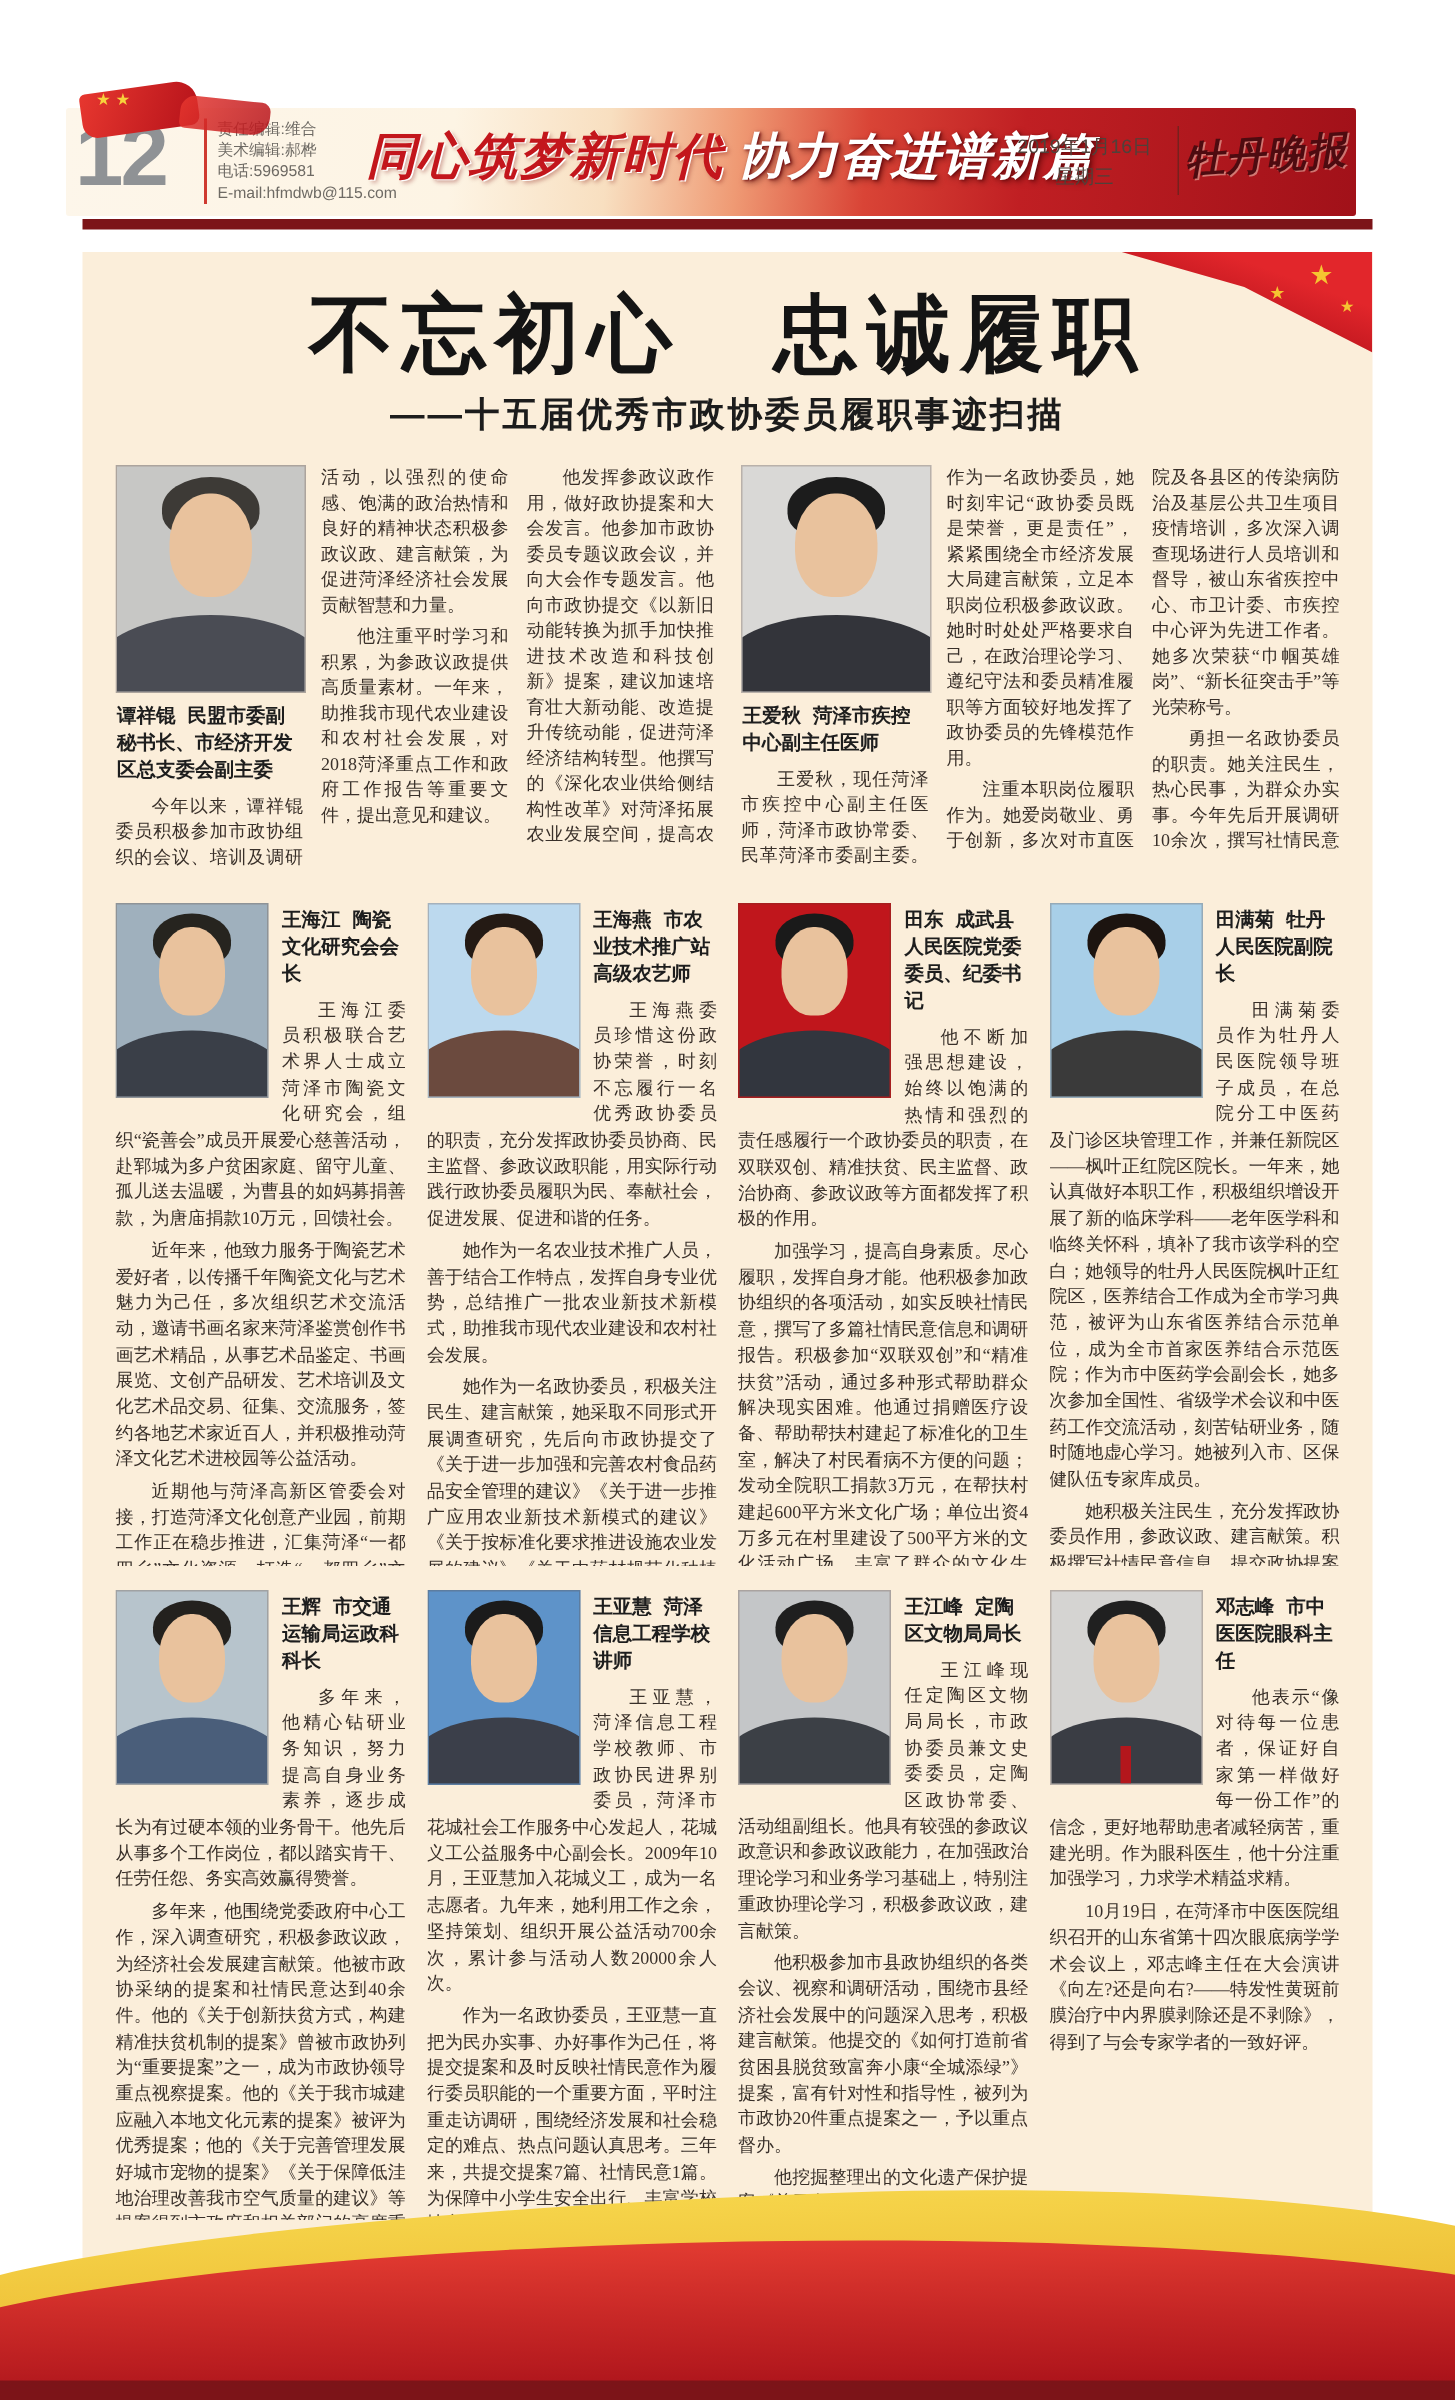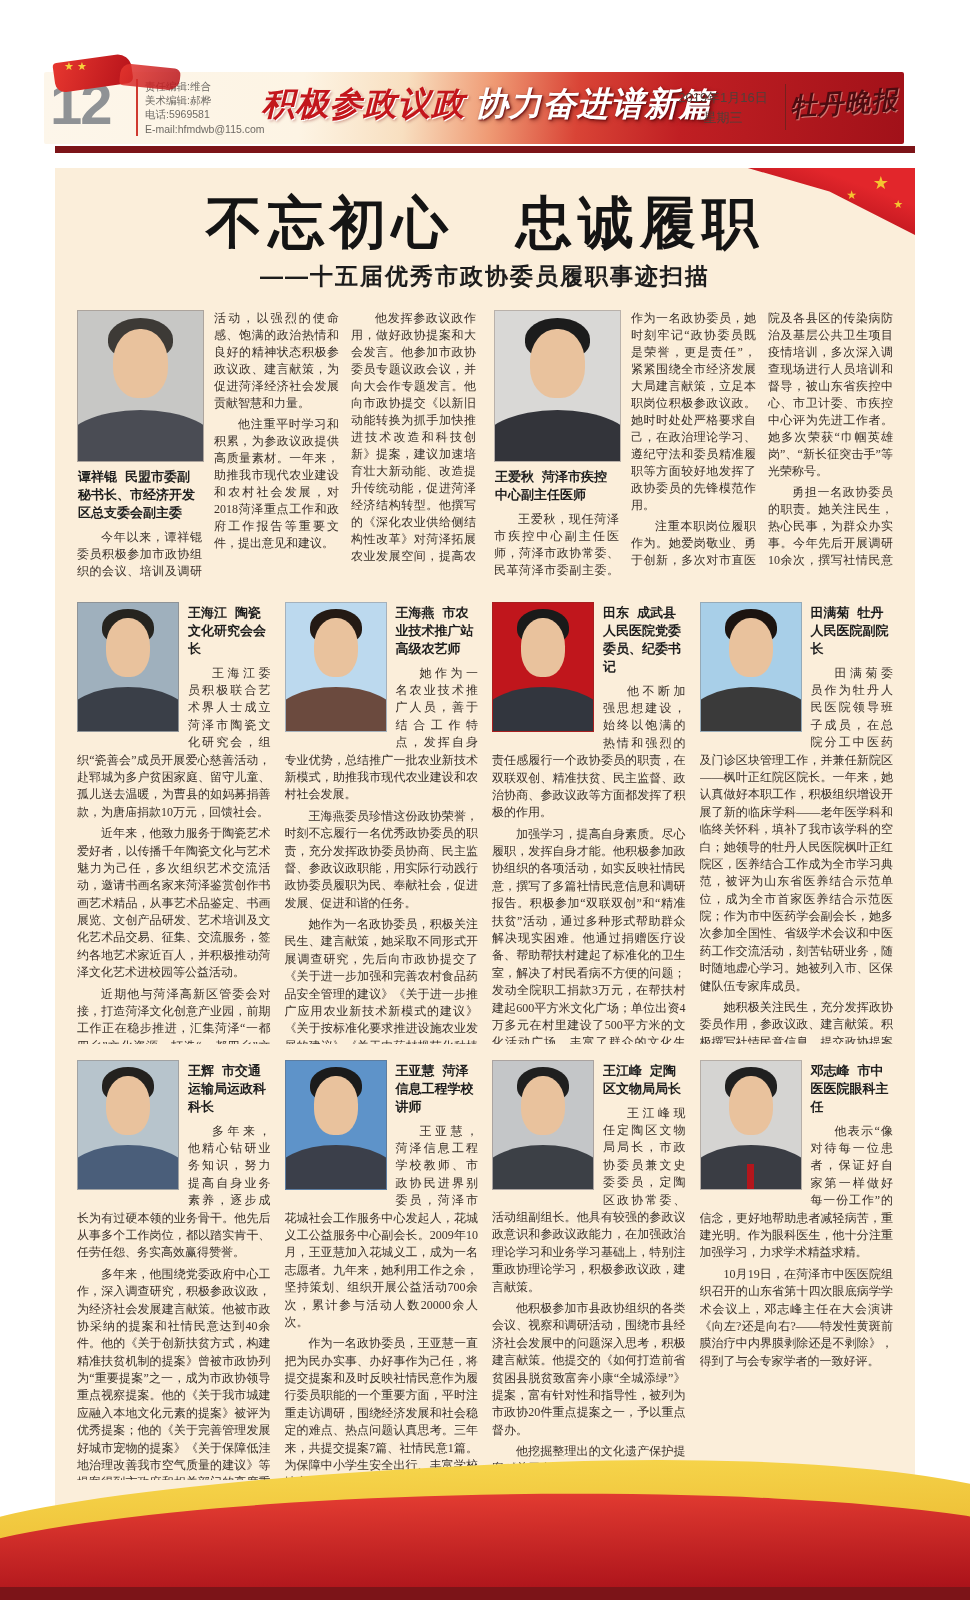--- a/index.html
+++ b/index.html
@@ -90,21 +90,21 @@
 
   <div class="header">
     <div class="pagenum">12</div>
     <div class="edinfo">
       <div>责任编辑:维合</div>
       <div>美术编辑:郝桦</div>
       <div>电话:5969581</div>
       <div>E-mail:hfmdwb@115.com</div>
     </div>
     <div class="banner">
-      <span class="b1">积极参政议政</span>
+      <span class="b1">同心筑梦新时代</span>
       <span class="b2">协力奋进谱新篇</span>
     </div>
     <div class="hsep"></div>
     <div class="hdate">
       <div>2019年1月16日</div>
       <div>星期三</div>
     </div>
     <div class="hlogo">牡丹晚报</div>
   </div>
   <div class="redbar"></div>
@@ -172,22 +172,22 @@
       <div class="profile-sm">
         <div class="photo photo-fl" style="background: rgb(188, 217, 238);">
           <div class="ph-hair" style="background: rgb(36, 26, 20);"></div>
             <div class="ph-head"></div>
             <div class="ph-suit" style="background: rgb(107, 74, 62);"></div>
             <div class="ph-tie"></div>
         </div>
         <div class="caption">
           <span class="pname">王海燕</span><span>市农业技术推广站高级农艺师</span>
         </div>
+        <p class="ptext">王海燕委员珍惜这份政协荣誉，时刻不忘履行一名优秀政协委员的职责，充分发挥政协委员协商、民主监督、参政议政职能，用实际行动践行政协委员履职为民、奉献社会，促进发展、促进和谐的任务。</p>
         <p class="ptext">她作为一名农业技术推广人员，善于结合工作特点，发挥自身专业优势，总结推广一批农业新技术新模式，助推我市现代农业建设和农村社会发展。</p>
-        <p class="ptext">王海燕委员珍惜这份政协荣誉，时刻不忘履行一名优秀政协委员的职责，充分发挥政协委员协商、民主监督、参政议政职能，用实际行动践行政协委员履职为民、奉献社会，促进发展、促进和谐的任务。</p>
         <p class="ptext">她作为一名政协委员，积极关注民生、建言献策，她采取不同形式开展调查研究，先后向市政协提交了《关于进一步加强和完善农村食品药品安全管理的建议》《关于进一步推广应用农业新技术新模式的建议》《关于按标准化要求推进设施农业发展的建议》《关于中药材规范化种植的建议》等提案，被列为重点提案，由市领导带队实地调研督办，有效促进了这些热点难点问题的解决。</p>
       </div>
       <div class="profile-sm">
         <div class="photo photo-fl" style="background: rgb(192, 22, 28);">
           <div class="ph-hair" style="background: rgb(26, 26, 26);"></div>
             <div class="ph-head"></div>
             <div class="ph-suit" style="background: rgb(50, 54, 62);"></div>
             <div class="ph-tie"></div>
         </div>
         <div class="caption">

